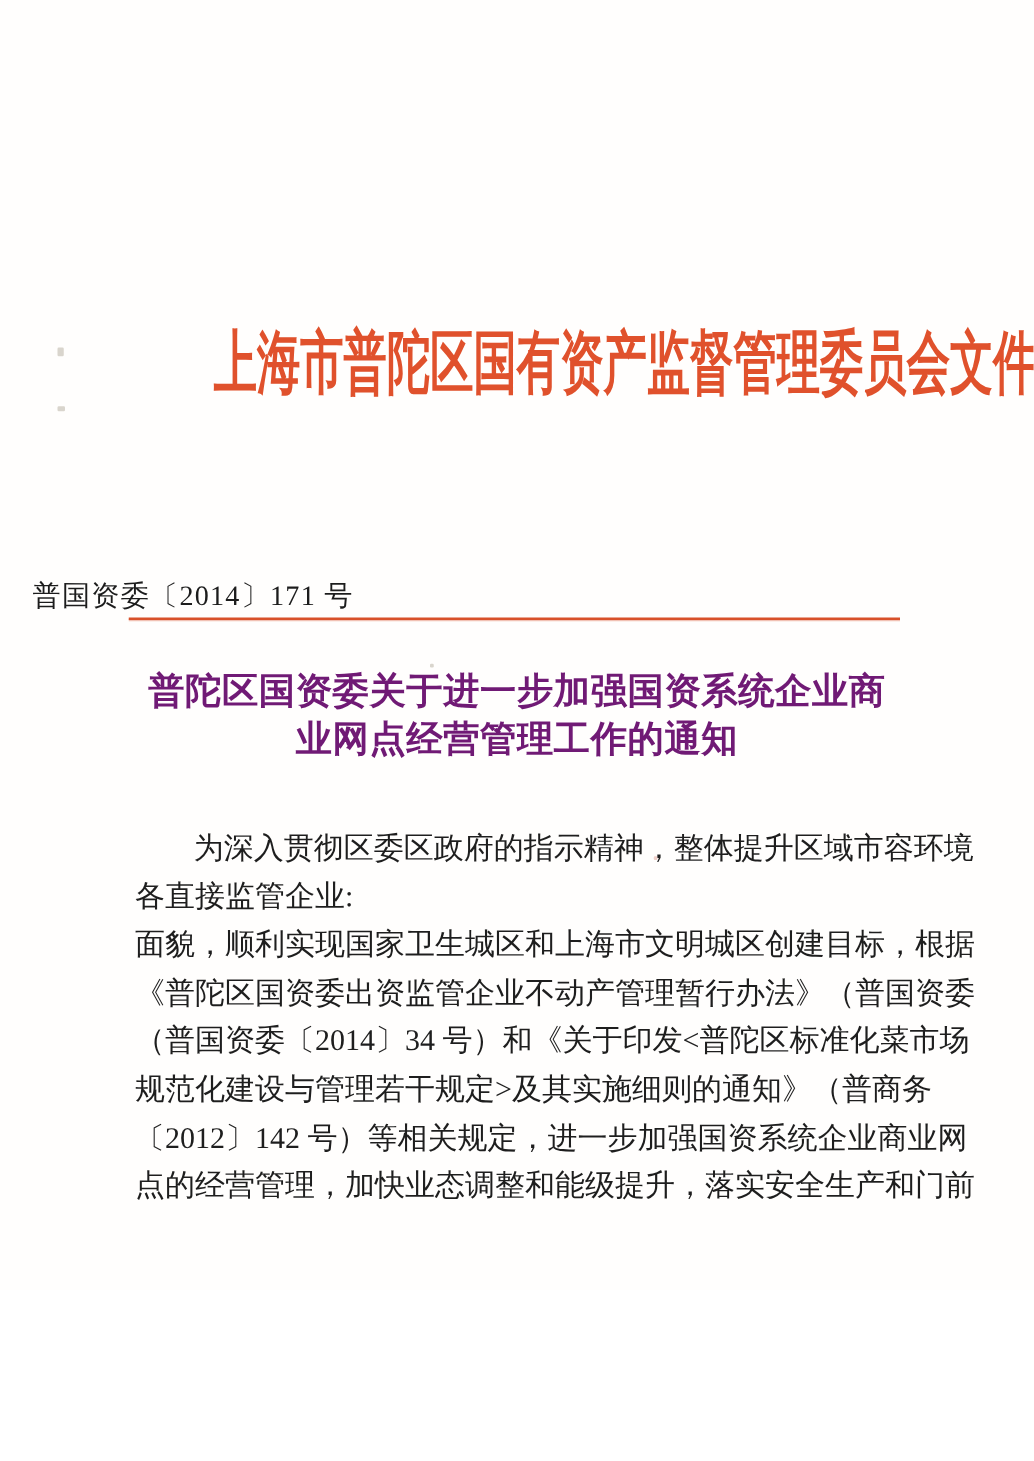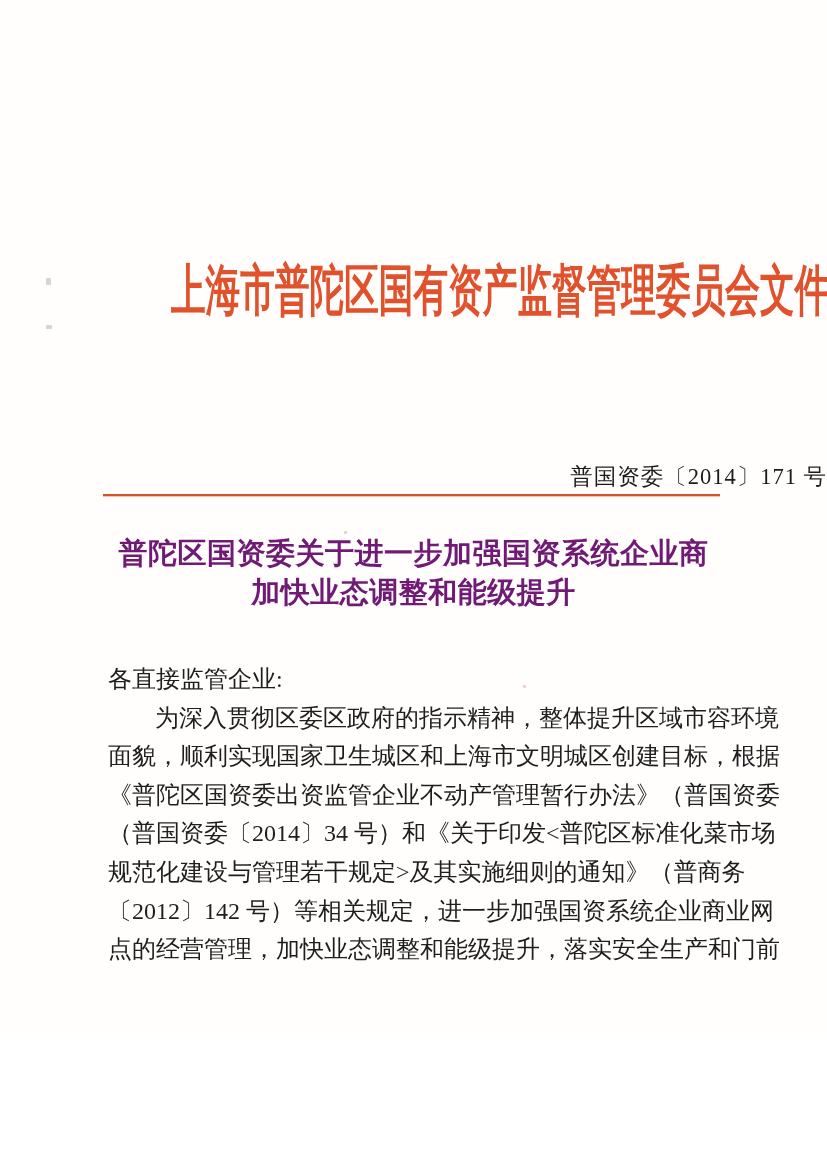--- a/index.html
+++ b/index.html
@@ -26,21 +26,21 @@
     color: #e0512c;
     white-space: nowrap;
     transform: scaleX(0.63);
     transform-origin: 50% 50%;
   }
   .doc-number {
     position: absolute;
     top: 461px;
     left: 26px;
     right: 0;
-    text-align: right;
+    text-align: left;
     font-size: 22.5px;
     line-height: 32px;
     letter-spacing: 1px;
     color: #1c1c1c;
   }
   .red-rule {
     position: absolute;
     top: 494px;
     left: 103px;
     width: 617px;
@@ -95,26 +95,26 @@
 <div class="page">
 
   <div class="red-header">上海市普陀区国有资产监督管理委员会文件</div>
 
   <div class="doc-number">普国资委〔2014〕171 号</div>
 
   <div class="red-rule"></div>
 
   <div class="title">
     <div>普陀区国资委关于进一步加强国资系统企业商</div>
-    <div>加快业态调整和能级提升</div>
+    <div>业网点经营管理工作的通知</div>
   </div>
 
   <div class="body-block">
+    <div class="line indent">为深入贯彻区委区政府的指示精神，整体提升区域市容环境</div>
     <div class="line">各直接监管企业:</div>
-    <div class="line indent">为深入贯彻区委区政府的指示精神，整体提升区域市容环境</div>
     <div class="line">面貌，顺利实现国家卫生城区和上海市文明城区创建目标，根据</div>
     <div class="line">《普陀区国资委出资监管企业不动产管理暂行办法》（普国资委</div>
     <div class="line">（普国资委〔2014〕34 号）和《关于印发&lt;普陀区标准化菜市场</div>
     <div class="line">规范化建设与管理若干规定&gt;及其实施细则的通知》（普商务</div>
     <div class="line">〔2012〕142 号）等相关规定，进一步加强国资系统企业商业网</div>
     <div class="line">点的经营管理，加快业态调整和能级提升，落实安全生产和门前</div>
   </div>
 
   <div class="footer">— 1 —</div>
 

